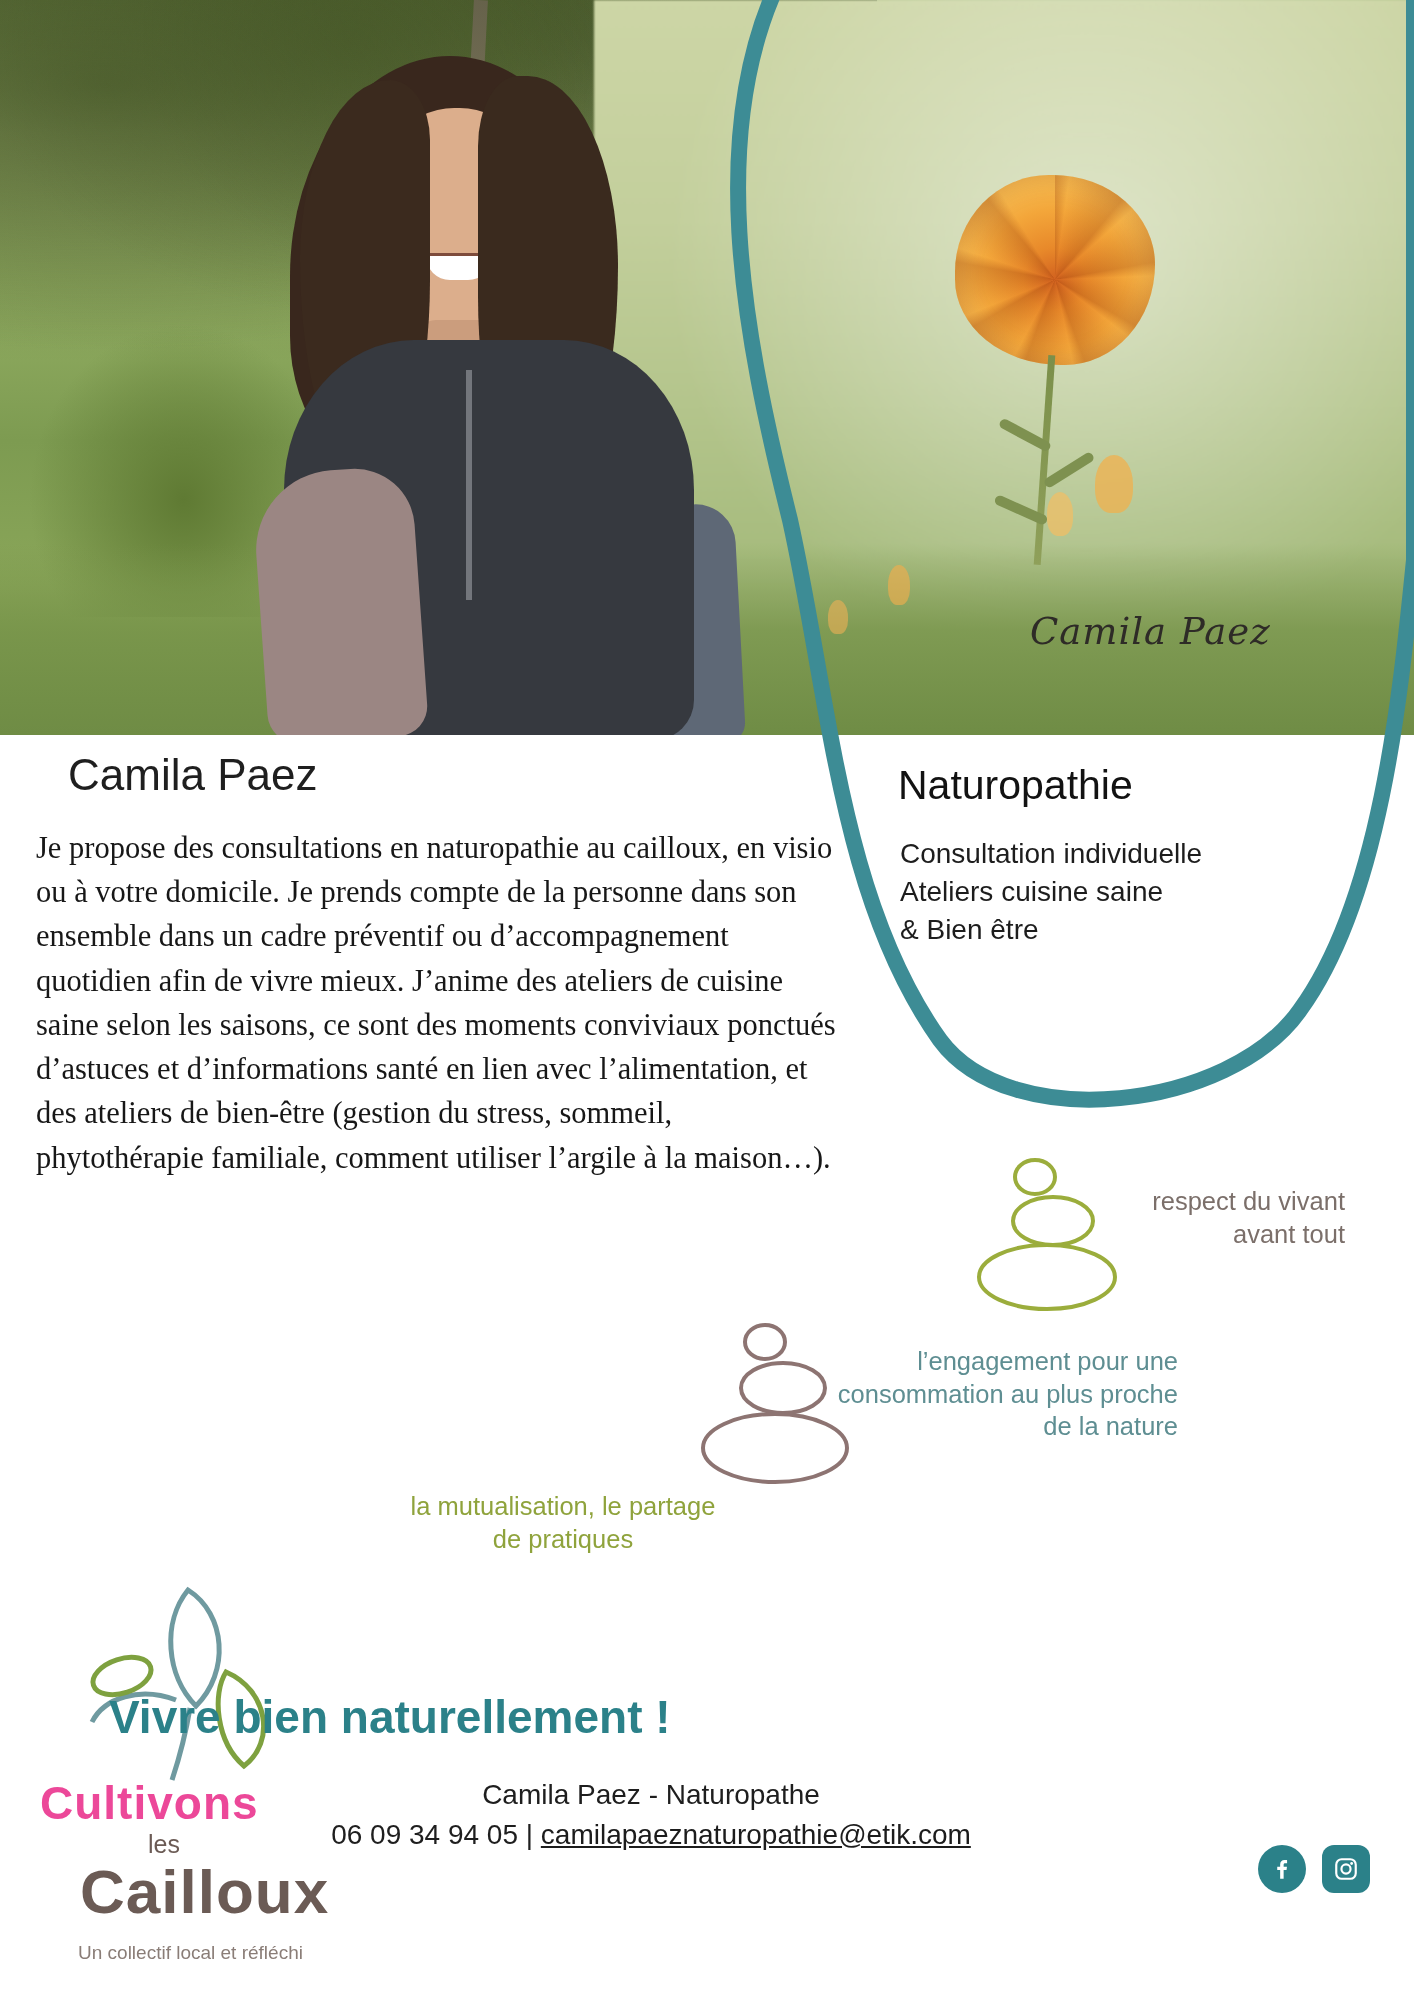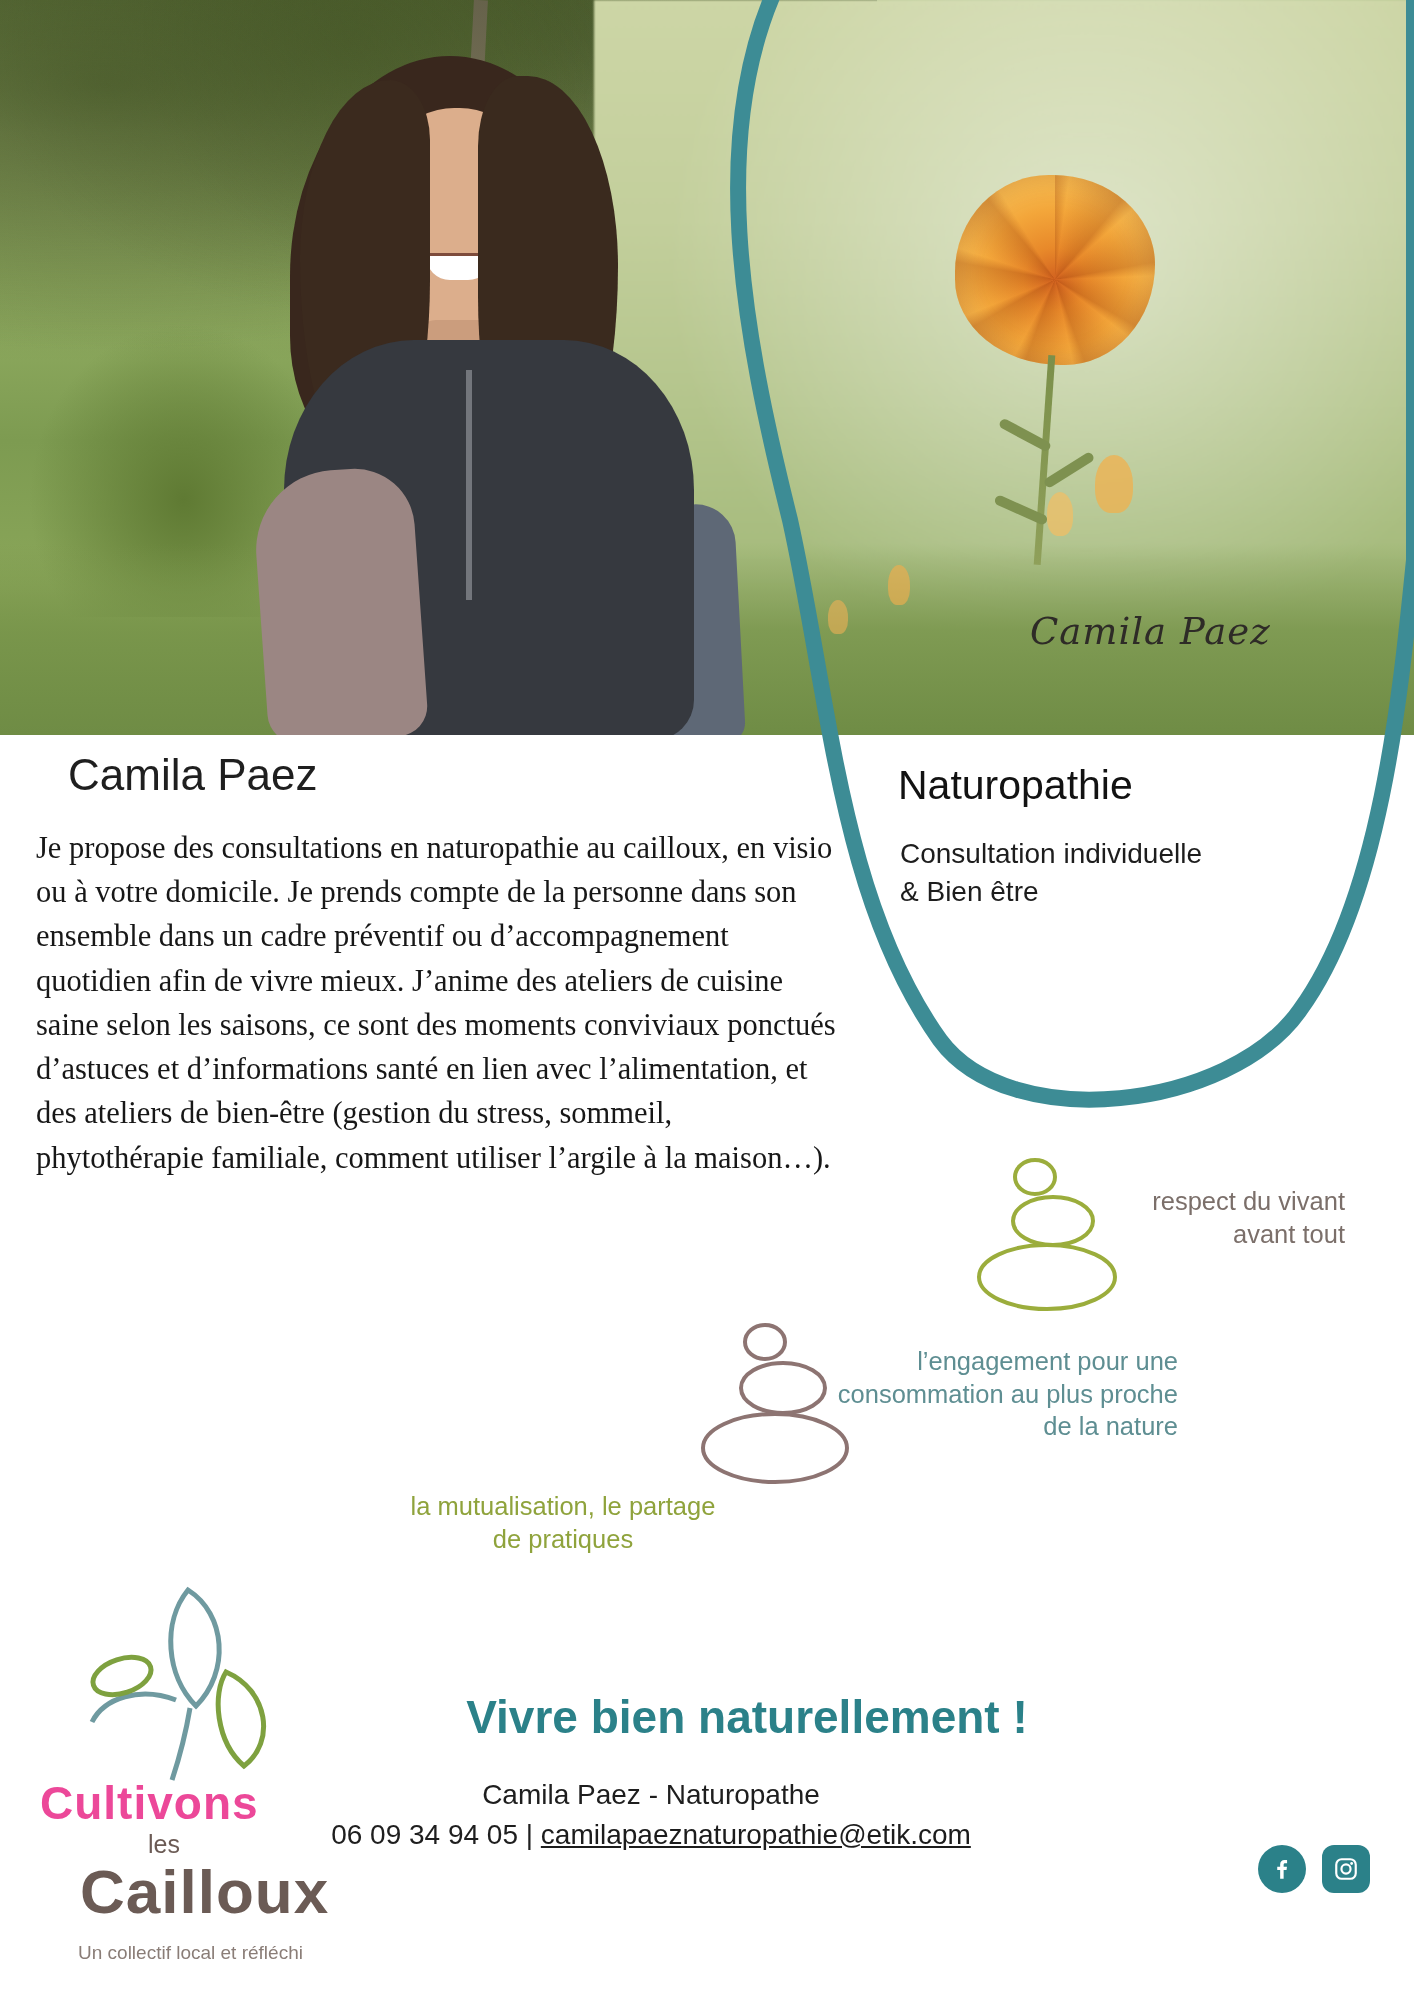--- a/index.html
+++ b/index.html
@@ -240,24 +240,24 @@
   }
   .logo .tagline {
     position:absolute; left:48px; top:362px;
     font-family:"Liberation Sans", sans-serif;
     font-size: 19px; color:#8a7d77;
   }
 
   
   .slogan {
     position:absolute; left:0; top:1690px; width:1414px;
-    text-align:center;
+    text-align:left;
     font-family:"Liberation Sans", sans-serif;
     font-weight:700; font-size:46px; color:#2b8189;
-    padding-left: 80px;
+    padding-left: 109px;
     box-sizing: border-box;
   }
   .contact {
     position:absolute; left:0; top:1775px; width:1242px;
     text-align:center;
     font-family:"Liberation Sans", sans-serif;
     font-size:28px; line-height:1.42; color:#1e1e1e;
     padding-left: 60px;
     box-sizing: border-box;
   }
@@ -323,20 +323,21 @@
 
 <div class="left-col">
   <div class="name-title">Camila Paez</div>
   <p class="body-text">Je propose des consultations en naturopathie au cailloux, en visio ou à votre domicile. Je prends compte de la personne dans son ensemble dans un cadre préventif ou d’accompagnement quotidien afin de vivre mieux. J’anime des ateliers de cuisine saine selon les saisons, ce sont des moments conviviaux ponctués d’astuces et d’informations santé en lien avec l’alimentation, et des ateliers de bien-être (gestion du stress, sommeil, phytothérapie familiale, comment utiliser l’argile à la maison…).</p>
 </div>
 
 <div class="right-col">
   <div class="naturo-title">Naturopathie</div>
   <div class="naturo-list">
     <div>Consultation individuelle</div>
+    <div>Ateliers cuisine saine</div>
     <div>&amp; Bien être</div>
   </div>
 </div>
 
 <svg class="pebbles green" width="190" height="170" viewBox="0 0 190 170">
   <ellipse cx="60" cy="22" rx="20" ry="17" fill="none" stroke="#9bad3c" stroke-width="4"></ellipse>
   <ellipse cx="78" cy="66" rx="40" ry="24" fill="none" stroke="#9bad3c" stroke-width="4"></ellipse>
   <ellipse cx="72" cy="122" rx="68" ry="32" fill="none" stroke="#9bad3c" stroke-width="4"></ellipse>
 </svg>
 <div class="value v-respect">

